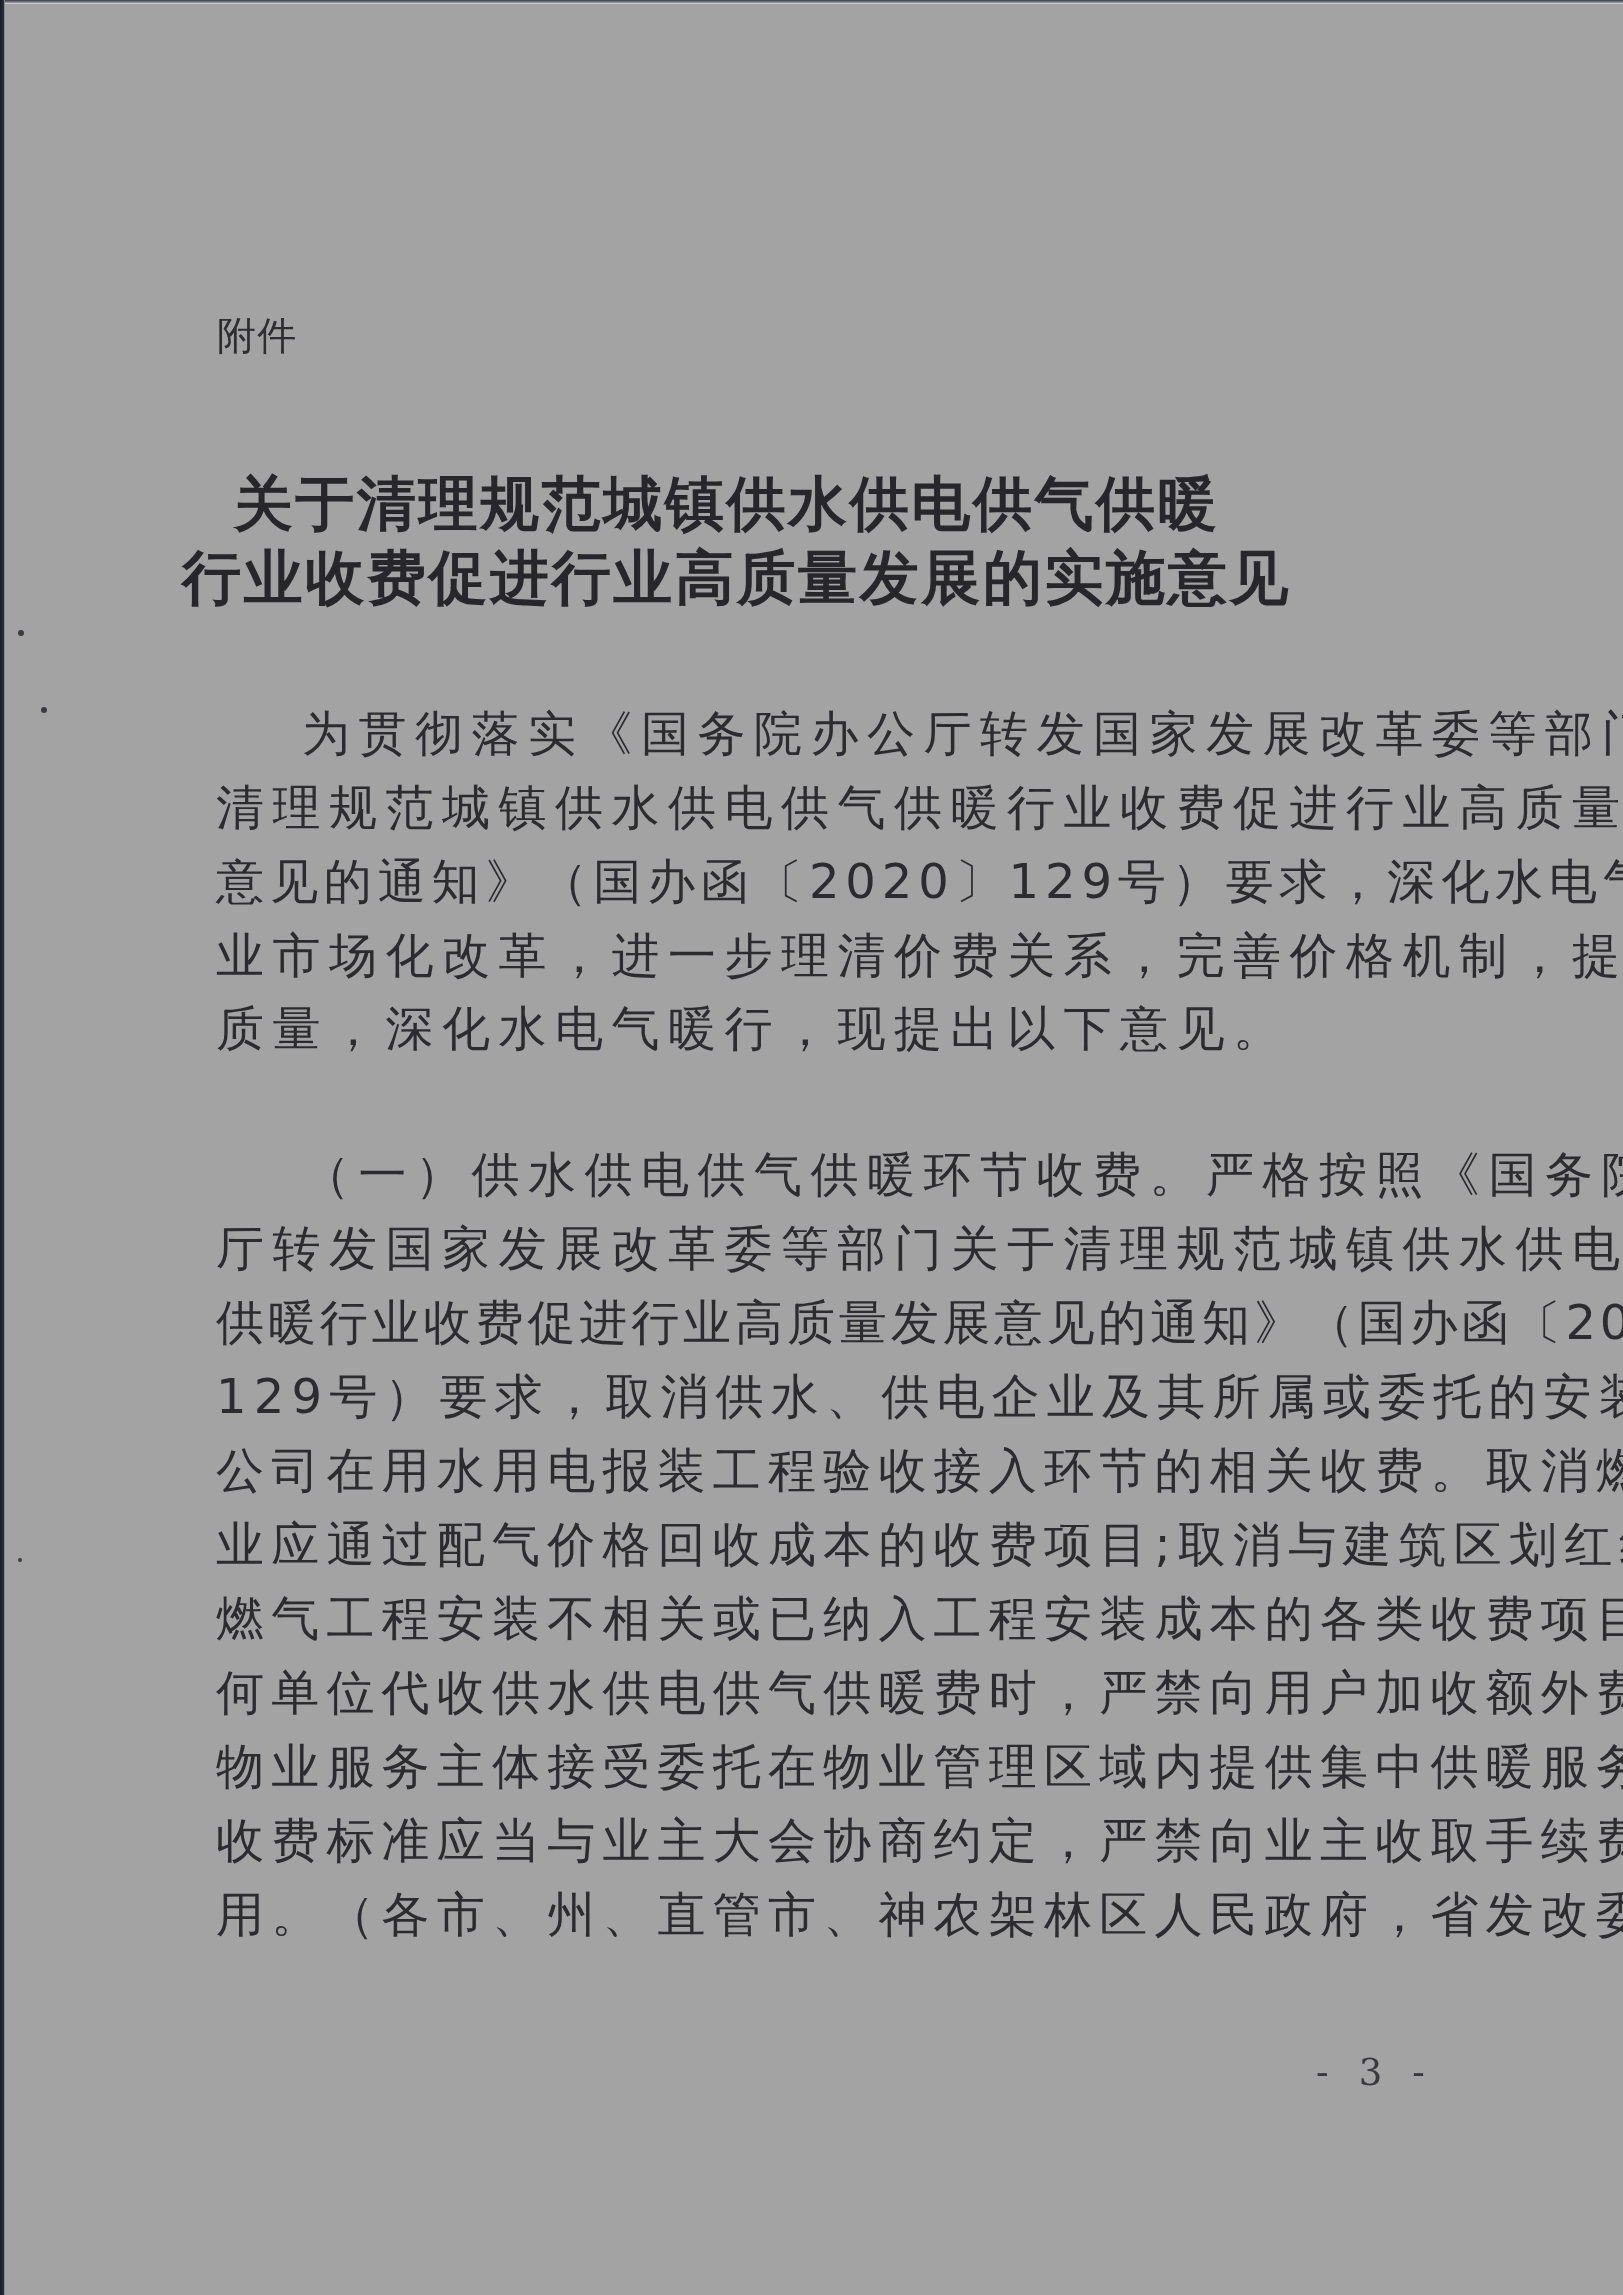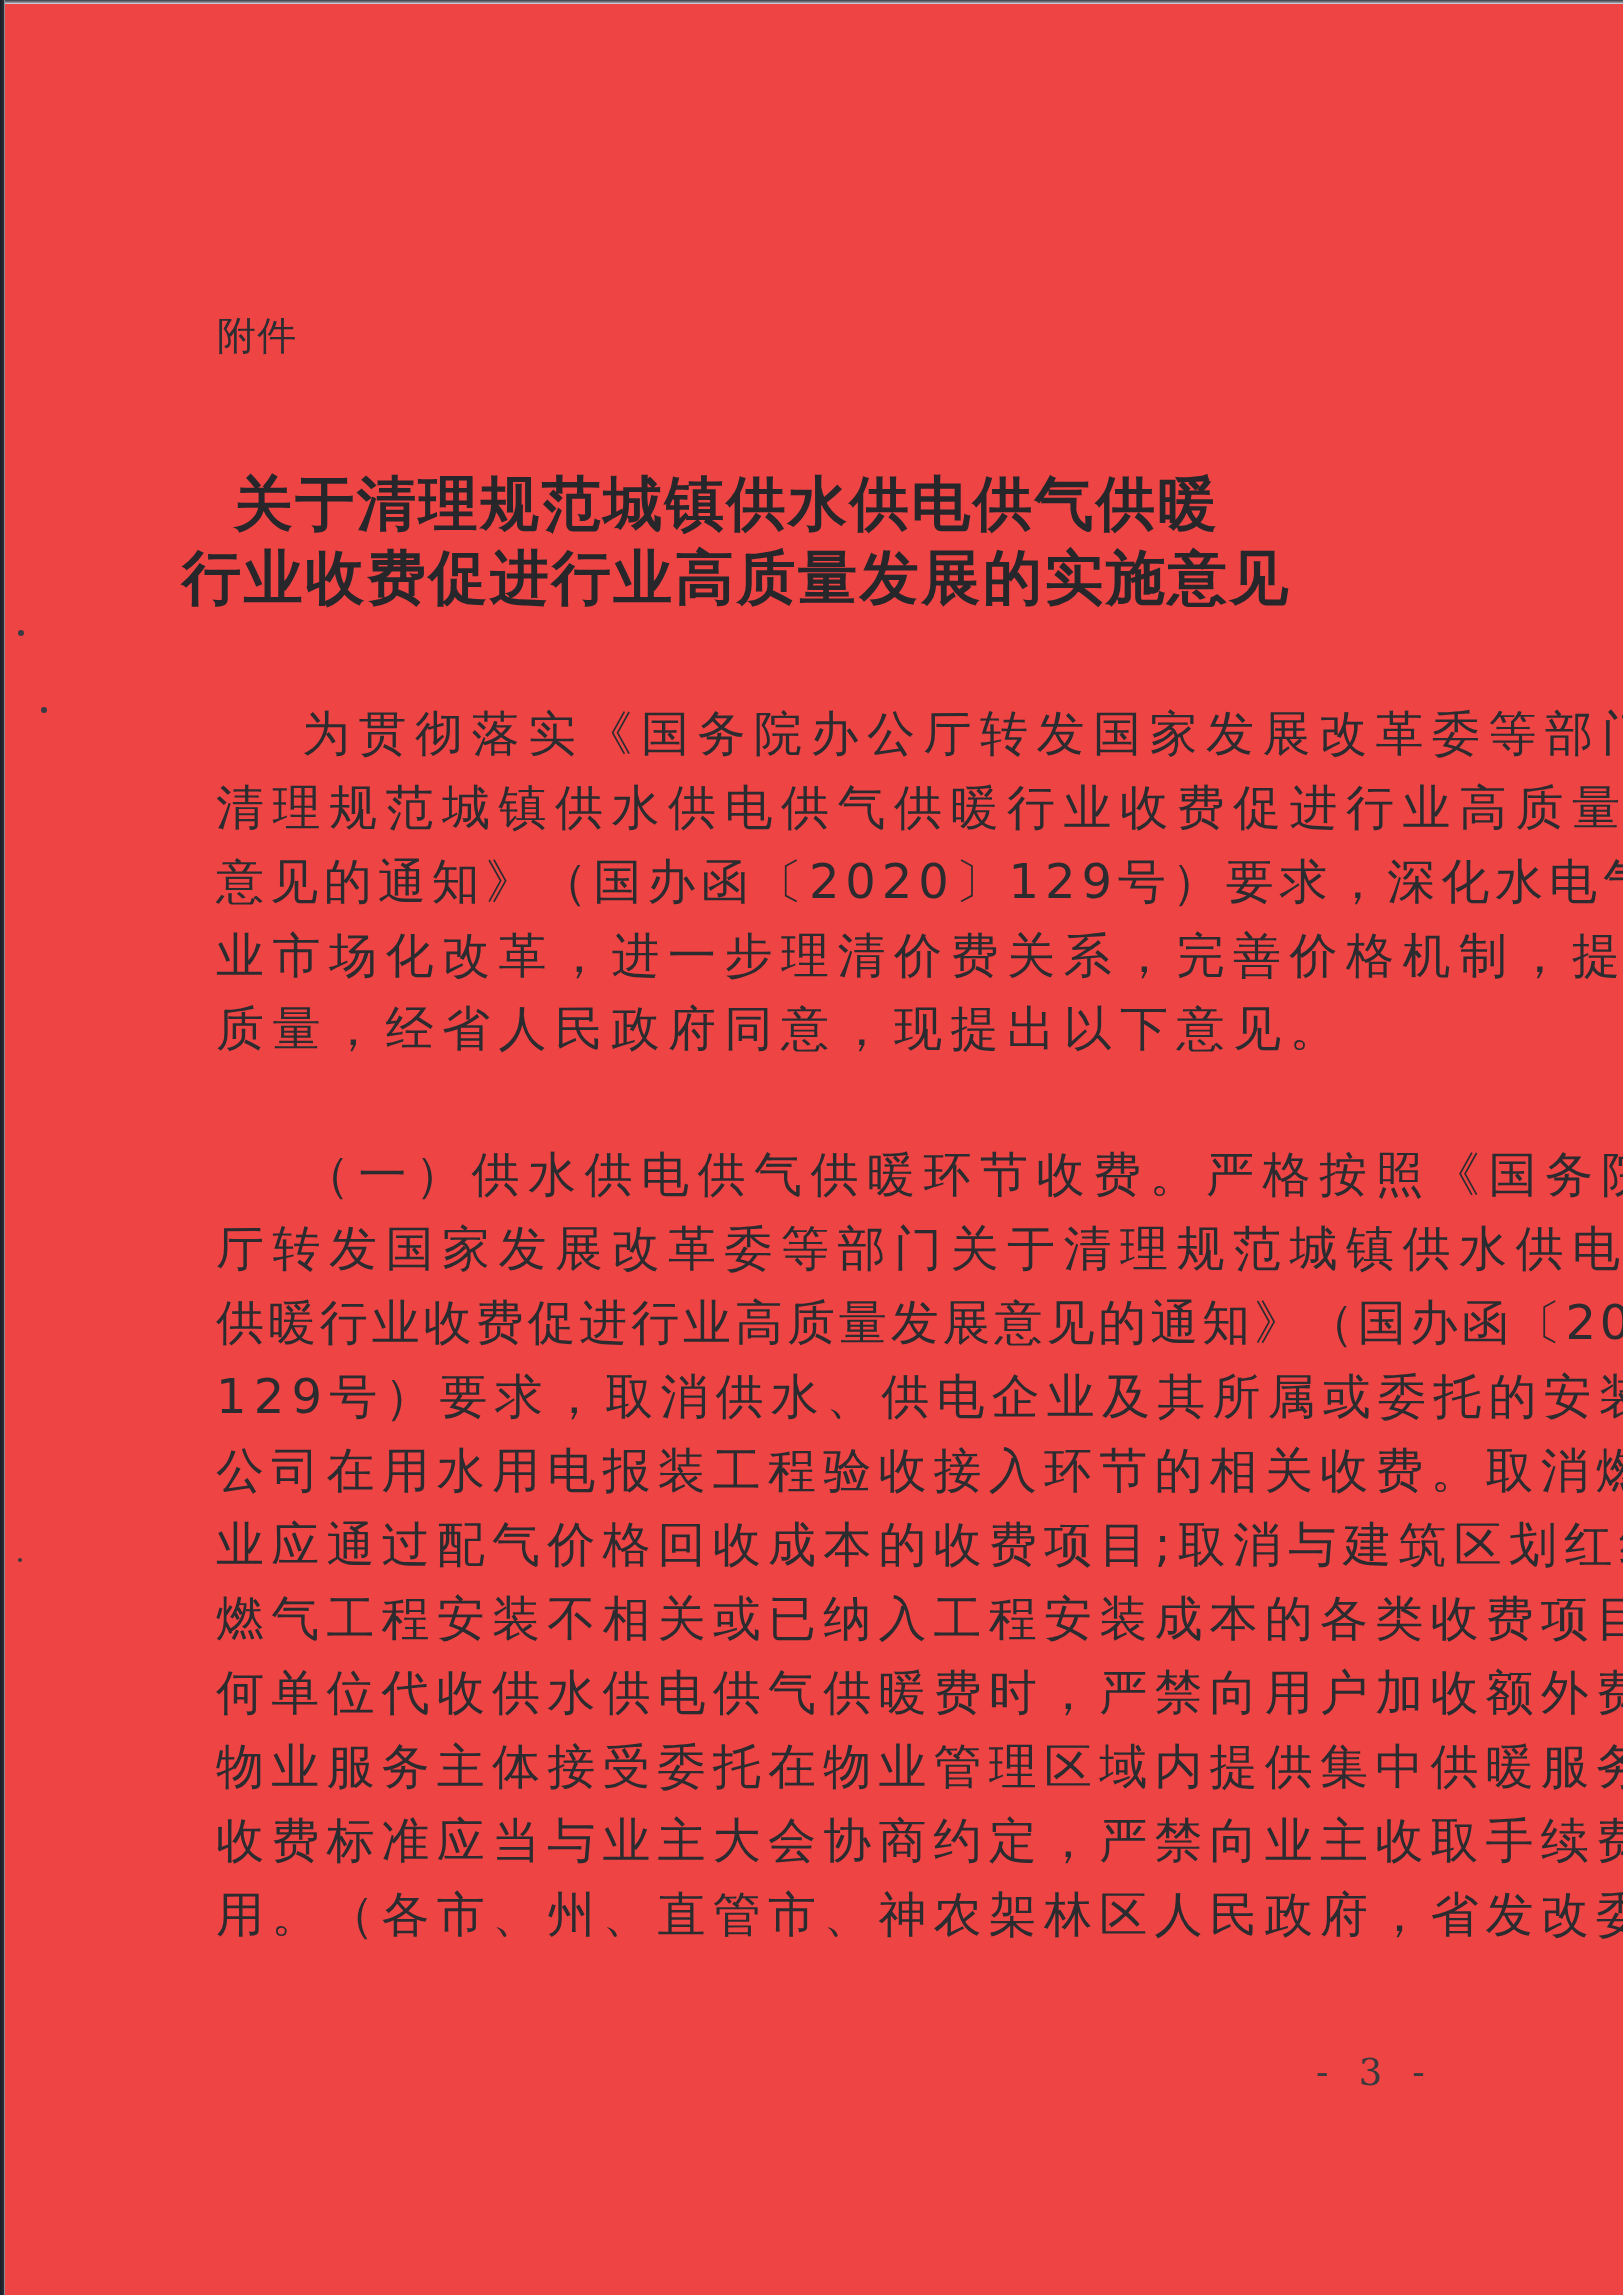--- a/index.html
+++ b/index.html
@@ -13,21 +13,21 @@
     position: relative;
     overflow: hidden;
     font-family: "DejaVu Sans", "Liberation Sans", sans-serif;
     color: #2b2b2e;
   }
   .page {
     position: absolute;
     left: 0; top: 0;
     width: 1623px;
     height: 2295px;
-    background: #ef4444;
+    background: #a3a3a3;
   }
   .scan-edge-left {
     position: absolute;
     left: 0; top: 0;
     width: 5.2px;
     height: 2295px;
     background: linear-gradient(to right, #1a1c24 0%, #2a2c36 70%, #b8bac2 100%);
   }
   .scan-edge-top {
     position: absolute;
@@ -111,21 +111,21 @@
 
   <div class="attachment-label">附件</div>
 
   <div class="doc-title title-line-1">关于清理规范城镇供水供电供气供暖</div>
   <div class="doc-title title-line-2">行业收费促进行业高质量发展的实施意见</div>
 
   <div class="body-line indent" style="top:704px;">为贯彻落实《国务院办公厅转发国家发展改革委等部门关于</div>
   <div class="body-line" style="top:778px;">清理规范城镇供水供电供气供暖行业收费促进行业高质量发展</div>
   <div class="body-line" style="top:852px;letter-spacing:5.9px;">意见的通知》（国办函〔2020〕129号）要求，深化水电气暖行</div>
   <div class="body-line" style="top:926px;">业市场化改革，进一步理清价费关系，完善价格机制，提升服务</div>
-  <div class="body-line" style="top:999px;">质量，经省人民政府同意，现提出以下意见。</div>
+  <div class="body-line" style="top:999px;">质量，深化水电气暖行，现提出以下意见。</div>
 
 
   <div class="body-line indent" style="top:1145px;">（一）供水供电供气供暖环节收费。严格按照《国务院办公</div>
   <div class="body-line" style="top:1219px;">厅转发国家发展改革委等部门关于清理规范城镇供水供电供气</div>
   <div class="body-line" style="top:1293px;letter-spacing:3.9px;">供暖行业收费促进行业高质量发展意见的通知》（国办函〔2020〕</div>
   <div class="body-line" style="top:1367px;letter-spacing:7.2px;">129号）要求，取消供水、供电企业及其所属或委托的安装工程</div>
   <div class="body-line" style="top:1441px;letter-spacing:7.2px;">公司在用水用电报装工程验收接入环节的相关收费。取消燃气企</div>
   <div class="body-line" style="top:1515px;letter-spacing:7.2px;">业应通过配气价格回收成本的收费项目;取消与建筑区划红线内</div>
   <div class="body-line" style="top:1589px;letter-spacing:7.2px;">燃气工程安装不相关或已纳入工程安装成本的各类收费项目。任</div>
   <div class="body-line" style="top:1663px;letter-spacing:7.2px;">何单位代收供水供电供气供暖费时，严禁向用户加收额外费用;</div>

